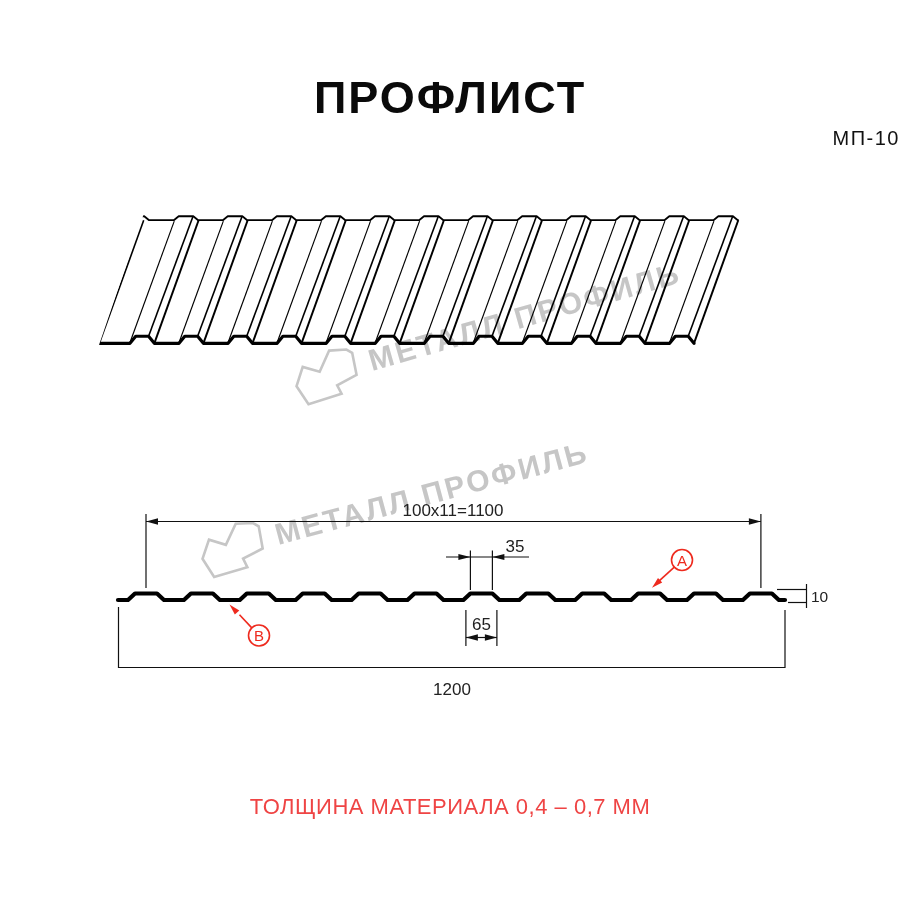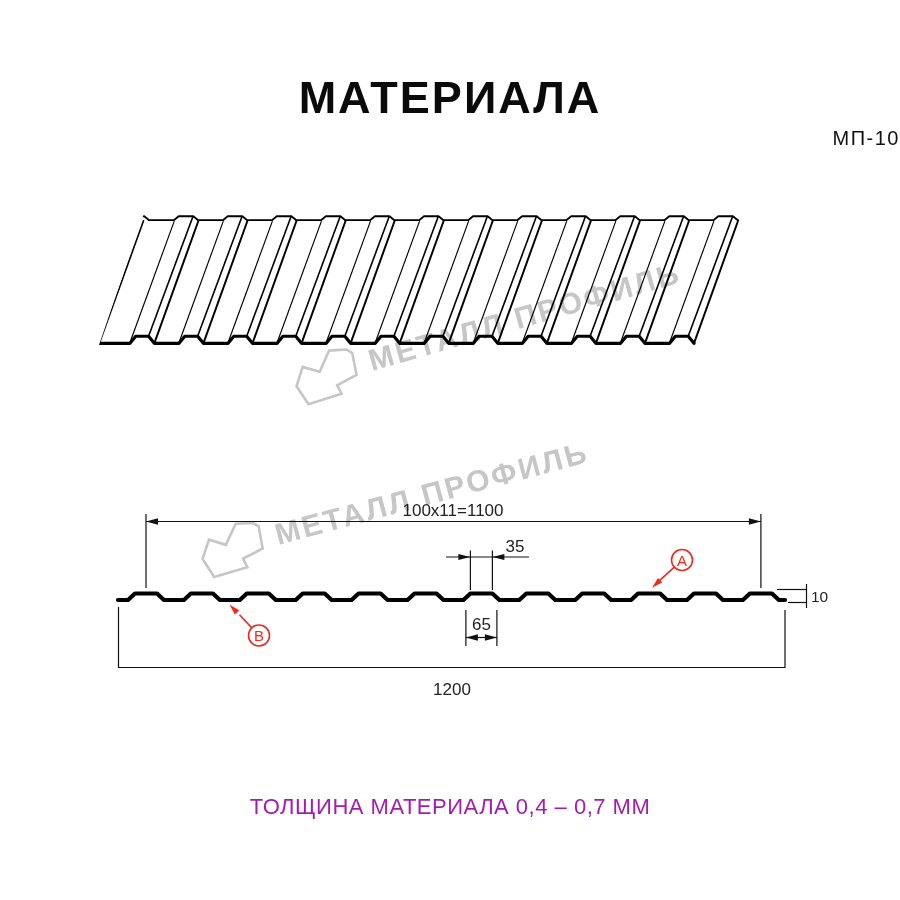--- a/index.html
+++ b/index.html
@@ -4,36 +4,36 @@
 <style>
   html,body{margin:0;padding:0;}
   body{width:900px;height:900px;position:relative;background:#ffffff;overflow:hidden;
        font-family:"Liberation Sans", sans-serif;}
   .abs{position:absolute;}
   .title{left:0;right:0;top:72px;text-align:center;font-size:45px;font-weight:700;
          letter-spacing:2px;color:#0a0a0a;}
   .subtitle{left:0;right:0;top:127px;text-align:right;font-size:20px;font-weight:400;
             letter-spacing:1.5px;color:#111;}
   .footer-note{left:0;right:0;top:794px;text-align:center;font-size:22px;font-weight:400;
-               letter-spacing:0.5px;color:#a21caf;}
+               letter-spacing:0.5px;color:#ef4444;}
   .wm{position:absolute;display:flex;align-items:center;gap:10px;z-index:1;}
   .wm-text{font-size:30px;font-weight:700;letter-spacing:2.5px;color:var(--wm-gray);
            white-space:nowrap;}
   .wm svg{flex:0 0 auto;}
   .wm-upper{left:290px;top:345px;transform:rotate(-16deg);transform-origin:35px 25px;}
   .wm-lower{left:197px;top:518px;transform:rotate(-15deg);transform-origin:35px 28px;}
   svg.drawing{position:absolute;z-index:2;overflow:visible;}
   .dim-text{font-size:17px;fill:#222;font-family:"Liberation Sans",sans-serif;}
   .dim-text-small{font-size:15.5px;fill:#222;font-family:"Liberation Sans",sans-serif;}
   .red-label{font-size:15px;fill:var(--accent-red);font-family:"Liberation Sans",sans-serif;}
 </style>
 </head>
 <body>
 
-<div class="abs title">МАТЕРИАЛА</div>
+<div class="abs title">ПРОФЛИСТ</div>
 <div class="abs subtitle">МП-10</div>
 
 <div class="wm wm-upper">
   <svg width="70" height="58" viewBox="0 0 72 62">
     <path d="M2,35 L14,17 L30,27 L46,8 L64,12 L69,17 L67,41 L44,46 L46,56 L9,57 Z" fill="none" stroke="var(--wm-gray)" stroke-width="2.8" stroke-linejoin="miter"></path>
   </svg>
   <span class="wm-text">МЕТАЛЛ ПРОФИЛЬ</span>
 </div>
 
 <div class="wm wm-lower">

